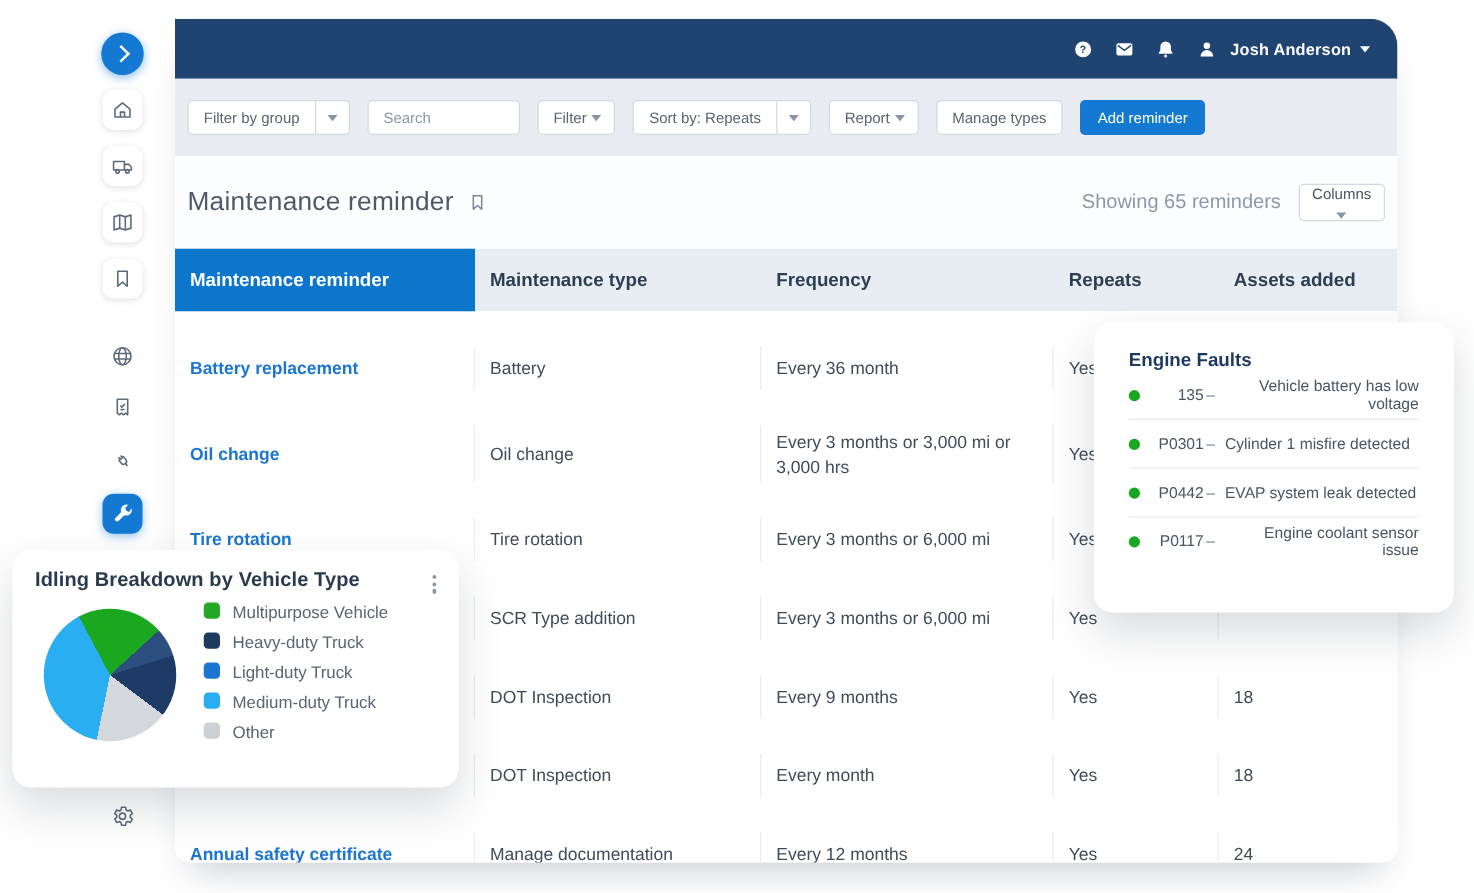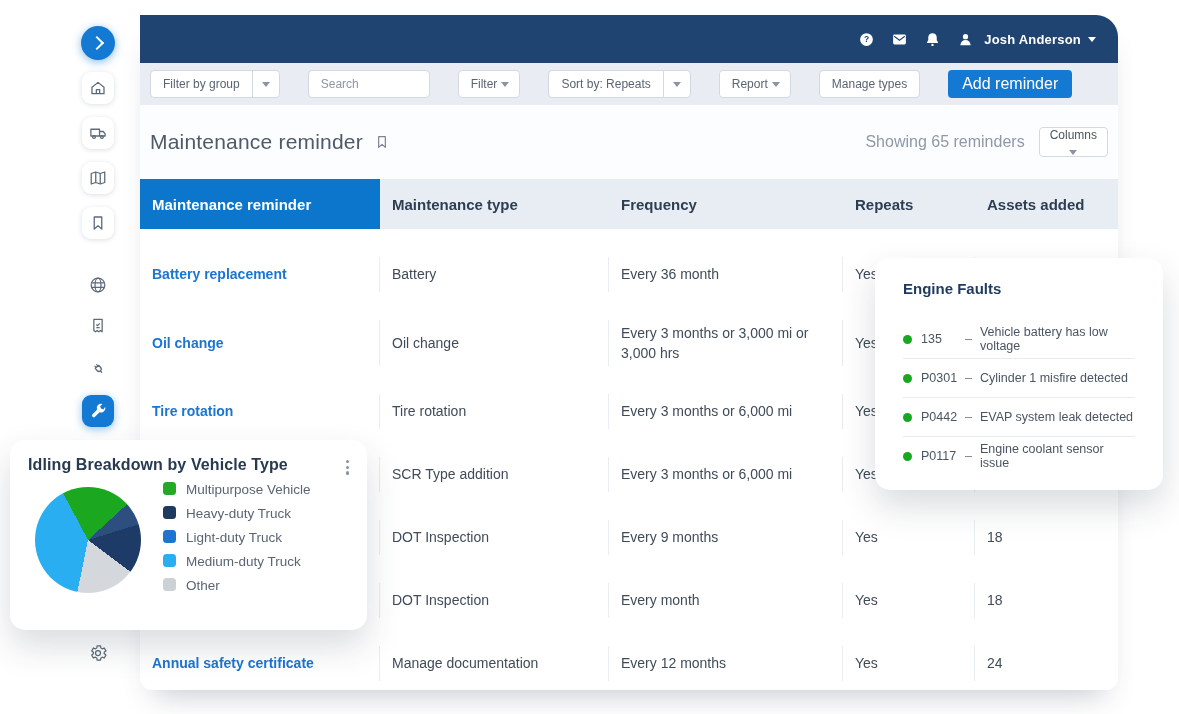--- a/index.html
+++ b/index.html
@@ -19,30 +19,30 @@
   
   .app{position:absolute;left:140px;top:15px;width:978px;height:675px;background:#fff;
     border-radius:0 22px 12px 12px;overflow:hidden;box-shadow:0 18px 30px -14px rgba(40,55,80,.28);}
 
   .nav{height:48px;background:#1f4471;display:flex;align-items:center;justify-content:flex-end;padding-right:22px;box-sizing:border-box;}
   .nav-ic{width:18px;height:18px;margin-left:15px;display:flex;align-items:center;justify-content:center;color:#fff;}
   .nav-ic svg{width:17px;height:17px;}
   .uname{color:#fff;font-size:13px;font-weight:700;margin-left:10px;letter-spacing:.2px;}
   .dcaret{width:0;height:0;border-left:4px solid transparent;border-right:4px solid transparent;border-top:5px solid #fff;margin-left:7px;}
 
-  .toolbar{height:42px;background:#e9edf3;display:flex;align-items:center;padding-left:10px;box-sizing:border-box;gap:28px;}
+  .toolbar{height:62px;background:#e9edf3;display:flex;align-items:center;padding-left:10px;box-sizing:border-box;gap:14px;}
   .ctl{height:28px;background:#fff;border:1px solid #d3d9e0;border-radius:4px;font-size:12px;color:#5a6472;
     display:flex;align-items:center;box-sizing:border-box;}
   .ctl .lbl{padding:0 12px;white-space:nowrap;}
   .seg{width:26px;height:100%;border-left:1px solid #d3d9e0;display:flex;align-items:center;justify-content:center;}
   .caret{width:0;height:0;border-left:4px solid transparent;border-right:4px solid transparent;border-top:5px solid #8a94a2;}
   .caret.in{margin:0 10px 0 2px;}
   input.ctl{width:122px;padding:0 12px;outline:none;}
   input.ctl::placeholder{color:#8d97a5;}
-  .btn-primary{height:28px;border:none;border-radius:4px;background:#1479d2;color:#fff;font-size:16px;padding:0 14px;
+  .btn-primary{height:28px;border:none;border-radius:4px;background:#1479d2;color:#fff;font-size:12px;padding:0 14px;
     font-family:"Liberation Sans",sans-serif;}
 
   .pagehead{height:74px;background:#fcfdfe;display:flex;align-items:center;justify-content:space-between;
     padding:0 10px 0 10px;box-sizing:border-box;}
   .ph-left{display:flex;align-items:center;}
   .ph-title{font-size:21px;font-weight:400;color:#4e5a68;margin:0;letter-spacing:.2px;}
   .bm{margin-left:11px;color:#7a8494;display:flex;}
   .ph-right{display:flex;align-items:center;}
   .showing{font-size:16px;color:#8e98a6;margin-right:14px;}
   .btn-cols{height:30px;background:#fff;border:1px solid #d3d9e0;border-radius:4px;font-size:12px;color:#4a5460;
@@ -58,21 +58,21 @@
   .cell{display:flex;align-items:center;padding:0 14px 0 12px;font-size:14px;color:#404b59;
     border-right:1px solid #e9edf1;box-sizing:border-box;line-height:1.45;margin-top:28px;}
   .cell:last-child{border-right:none;}
   .cell.c-reminder{color:#1b75d1;font-weight:700;}
   .cell.suffix{padding-left:216px;}
 
   
   .fcard{position:absolute;background:#fff;border-radius:15px;box-shadow:0 16px 34px rgba(35,48,68,.17);box-sizing:border-box;}
   .engine{left:875px;top:258px;width:288px;height:232px;padding:22px 28px 0 28px;}
   .engine h2{margin:0;font-size:15px;font-weight:700;color:#1e3a5e;}
-  .flist{margin-top:23px;}
+  .flist{margin-top:0;text-align:right;}
   .fitem{height:38px;display:flex;align-items:center;font-size:12.5px;color:#4a5563;}
   .fitem + .fitem{border-top:1px solid #e9ecef;}
   .fdot{width:9px;height:9px;border-radius:50%;background:#17a81f;margin-right:9px;flex:none;}
   .fcode{min-width:42px;}
   .fdash{color:#707c8a;margin:0 8px 0 2px;}
 
   .idling{left:10px;top:440px;width:357px;height:190px;padding:16px 18px 0 18px;}
   .idling h2{margin:0;font-size:16px;font-weight:700;color:#273a50;letter-spacing:.1px;}
   .kebab{position:absolute;right:16px;top:18px;display:flex;flex-direction:column;gap:2.5px;padding:2px;}
   .kebab i{width:3.2px;height:3.2px;border-radius:50%;background:#8a93a0;}

